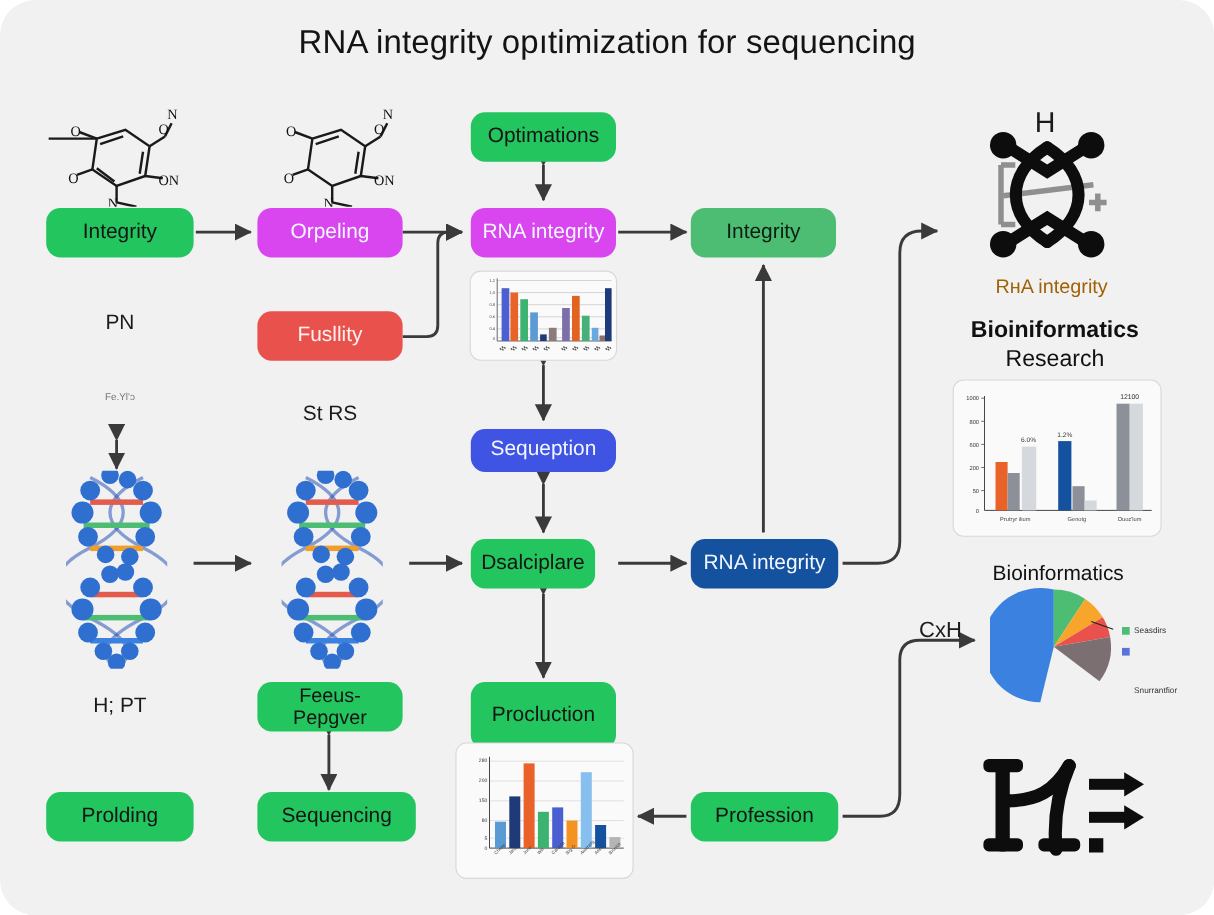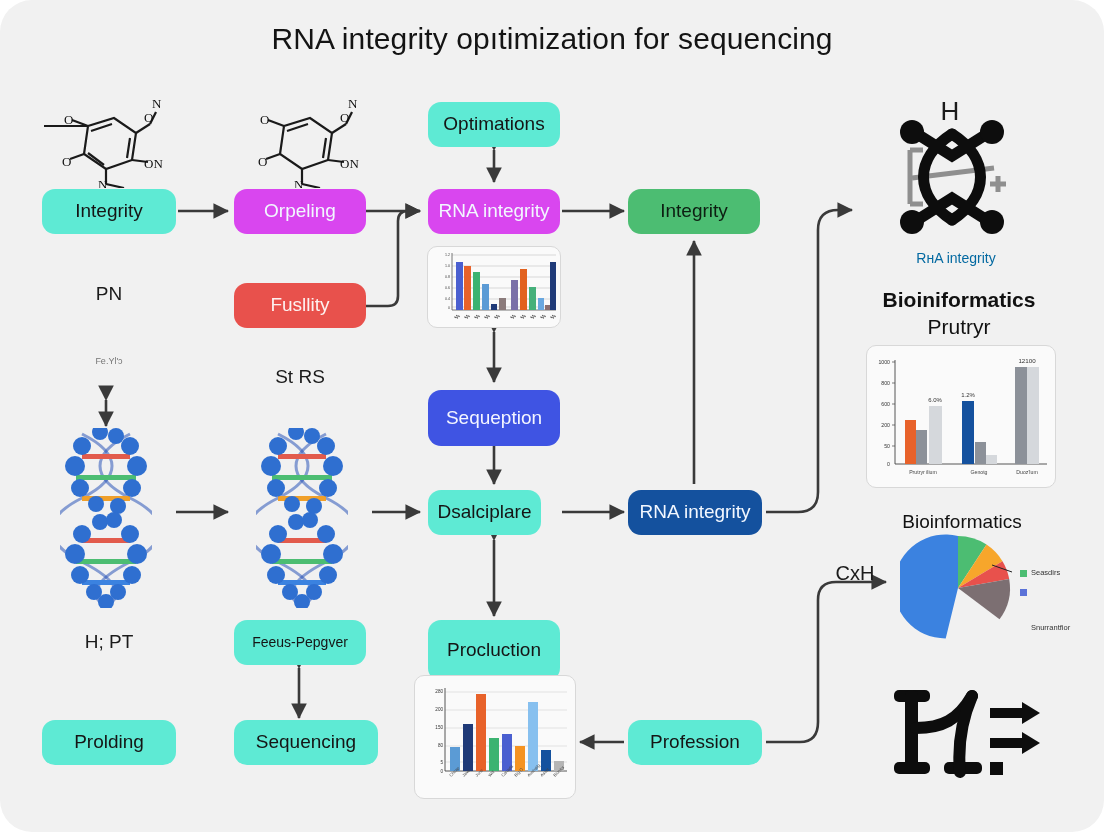--- a/index.html
+++ b/index.html
@@ -32,21 +32,21 @@
     display: flex;
     align-items: center;
     justify-content: center;
     border-radius: 13px;
     font-size: 19px;
     text-align: center;
     box-sizing: border-box;
     padding: 0 6px;
     line-height: 1.1;
   }
-  .node.gray   { background: #5eead4; color: #151515; }
+  .node.gray   { background: #22c55e; color: #151515; }
   .node.blue   { background: #d946ef; color: #f2f7ff; }
   .node.green  { background: #4cbd72; color: #0d1f12; }
   .node.red    { background: #e8514c; color: #fdf1f0; }
   .node.indigo { background: #3f54e3; color: #f4f6ff; }
   .node.navy   { background: #14519e; color: #f2f7ff; }
 
   .plaintext {
     position: absolute;
     font-size: 19px;
     color: #1b1b1b;
@@ -86,22 +86,22 @@
     position: absolute;
     text-align: center;
     white-space: nowrap;
     color: #111;
   }
   .rhead.b { font-weight: bold; }
 
   .caption {
     position: absolute;
     text-align: center;
-    font-size: 14px;
-    color: #0369a1;
+    font-size: 18px;
+    color: #a16207;
     white-space: nowrap;
   }
   .legendtxt {
     position: absolute;
     font-size: 7.5px;
     color: #333;
     white-space: nowrap;
   }
   .swatch { position: absolute; width: 7px; height: 7px; }
 </style>
@@ -279,21 +279,21 @@
           <circle cx="77" cy="126" r="10"></circle>
         <circle cx="20" cy="147" r="9"></circle>
           <circle cx="72" cy="147" r="9"></circle>
         <circle cx="34" cy="164" r="8"></circle>
           <circle cx="58" cy="164" r="8"></circle>
         <circle cx="46" cy="174" r="8"></circle>
       </g>
     </g>
   </svg>
 
-  <div class="node gray" style="left:234px;top:620px;width:132px;height:45px;font-size:14px;">Feeus-Pepgver</div>
+  <div class="node gray" style="left:234px;top:620px;width:132px;height:45px;font-size:18px;">Feeus-Pepgver</div>
 
   <div class="node gray" style="left:234px;top:720px;width:144px;height:45px;">Sequencing</div>
 
   <div class="node gray" style="left:428px;top:102px;width:132px;height:45px;">Optimations</div>
 
   <div class="node blue" style="left:428px;top:189px;width:132px;height:45px;">RNA integrity</div>
 
   <div class="chartcard" style="left:427px;top:246px;width:134px;height:82px;">
     <svg width="134" height="82" viewBox="0 0 134 82">
       <g stroke="#b6b6b6" stroke-width="0.5">
@@ -336,21 +336,21 @@
         <text x="68" y="72" transform="rotate(-42 68 72)">▚▚</text>
         <text x="84" y="72" transform="rotate(-42 84 72)">▚▚</text>
         <text x="94" y="72" transform="rotate(-42 94 72)">▚▚</text>
         <text x="104" y="72" transform="rotate(-42 104 72)">▚▚</text>
         <text x="114" y="72" transform="rotate(-42 114 72)">▚▚</text>
         <text x="124" y="72" transform="rotate(-42 124 72)">▚▚</text>
       </g>
     </svg>
   </div>
 
-  <div class="node indigo" style="left:428px;top:390px;width:132px;height:56px;">Sequeption</div>
+  <div class="node indigo" style="left:428px;top:390px;width:132px;height:39px;">Sequeption</div>
 
   <div class="node gray" style="left:428px;top:490px;width:113px;height:45px;">Dsalciplare</div>
 
   <div class="node gray" style="left:428px;top:620px;width:132px;height:61px;">Procluction</div>
 
   <div class="chartcard" style="left:414px;top:675px;width:162px;height:124px;">
     <svg width="162" height="124" viewBox="0 0 162 124">
       <g stroke="#c9c9c9" stroke-width="0.5">
         <line x1="30" y1="16" x2="152" y2="16"></line>
         <line x1="30" y1="34" x2="152" y2="34"></line>
@@ -422,21 +422,21 @@
       <circle cx="22" cy="20" r="12"></circle>
         <circle cx="102" cy="20" r="12"></circle>
       <circle cx="22" cy="110" r="12"></circle>
         <circle cx="102" cy="110" r="12"></circle>
     </g>
   </svg>
 
   <div class="caption" style="left:878px;top:250px;width:156px;">RнA integrity</div>
 
   <div class="rhead b" style="left:866px;top:288px;width:186px;font-size:21px;">Bioiniformatics</div>
-  <div class="rhead" style="left:866px;top:315px;width:186px;font-size:21px;">Prutryr</div>
+  <div class="rhead" style="left:866px;top:315px;width:186px;font-size:21px;">Research</div>
 
   <div class="chartcard" style="left:866px;top:345px;width:190px;height:143px;">
     <svg width="190" height="143" viewBox="0 0 190 143">
       <line x1="28" y1="118" x2="180" y2="118" stroke="#444" stroke-width="0.9"></line>
       <line x1="28" y1="14" x2="28" y2="118" stroke="#444" stroke-width="0.9"></line>
       <g stroke="#444" stroke-width="0.7">
         <line x1="25" y1="16" x2="28" y2="16"></line>
           <line x1="25" y1="37" x2="28" y2="37"></line>
         <line x1="25" y1="58" x2="28" y2="58"></line>
           <line x1="25" y1="79" x2="28" y2="79"></line>

